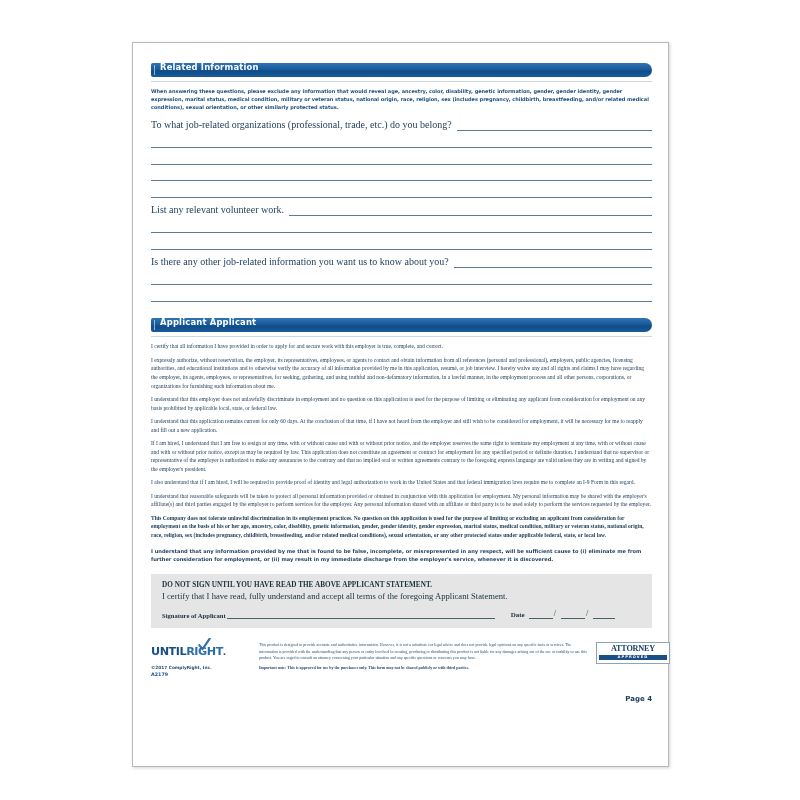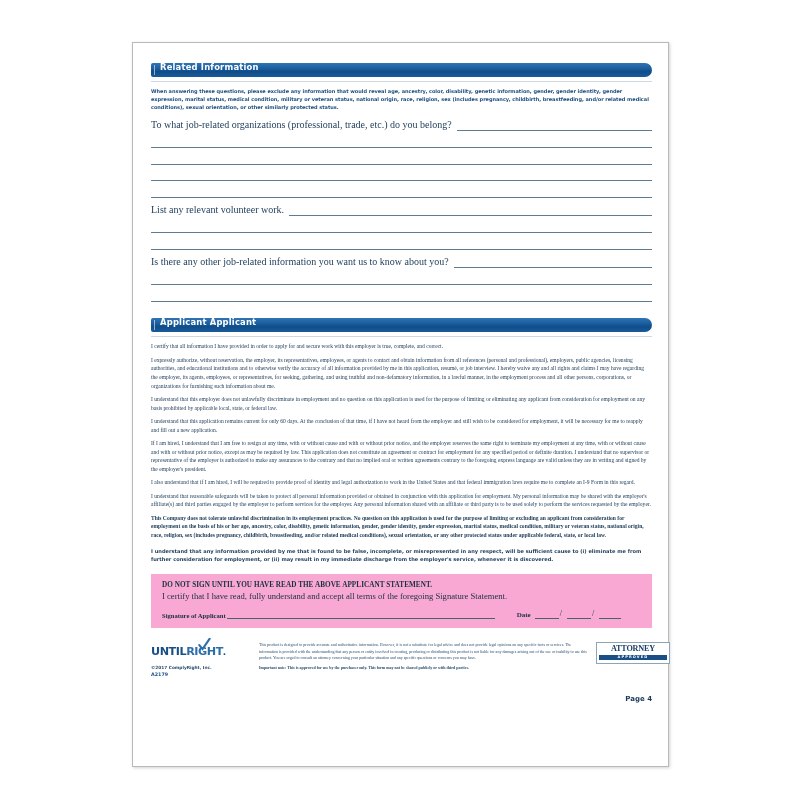--- a/index.html
+++ b/index.html
@@ -109,21 +109,21 @@
   .para.bold-sans {
     font-family: "DejaVu Sans", sans-serif;
     font-size: 5.1px;
     font-weight: bold;
     line-height: 1.62;
     margin-top: 7px;
   }
 
   
   .sig-box {
-    background: #f9a8d4;
+    background: #e5e5e5;
     margin-top: 11px;
     padding: 7px 11px 9px 11px;
   }
   .sig-head {
     font-family: "Liberation Serif", serif;
     font-weight: bold;
     font-size: 7.2px;
     color: #16303f;
     letter-spacing: 0.05px;
     margin-bottom: 2px;
@@ -150,21 +150,21 @@
     width: 268px;
     border-bottom: 0.9px solid #44646b;
     height: 8px;
     margin-left: 1px;
   }
   .date-label {
     font-family: "Liberation Serif", serif;
     font-weight: bold;
     font-size: 7px;
     color: #16303f;
-    margin-left: 22px;
+    margin-left: 16px;
     line-height: 1;
     white-space: nowrap;
   }
   .date-seg {
     border-bottom: 0.9px solid #44646b;
     height: 8px;
     margin-left: 4px;
   }
   .d1 { width: 24px; }
   .d2 { width: 24px; }
@@ -326,21 +326,21 @@
         <p class="para">If I am hired, I understand that I am free to resign at any time, with or without cause and with or without prior notice, and the employer reserves the same right to terminate my employment at any time, with or without cause and with or without prior notice, except as may be required by law. This application does not constitute an agreement or contract for employment for any specified period or definite duration. I understand that no supervisor or representative of the employer is authorized to make any assurances to the contrary and that no implied oral or written agreements contrary to the foregoing express language are valid unless they are in writing and signed by the employer's president.</p>
         <p class="para">I also understand that if I am hired, I will be required to provide proof of identity and legal authorization to work in the United States and that federal immigration laws require me to complete an I-9 Form in this regard.</p>
         <p class="para">I understand that reasonable safeguards will be taken to protect all personal information provided or obtained in conjunction with this application for employment. My personal information may be shared with the employer's affiliate(s) and third parties engaged by the employer to perform services for the employer. Any personal information shared with an affiliate or third party is to be used solely to perform the services requested by the employer.</p>
         <p class="para bold">This Company does not tolerate unlawful discrimination in its employment practices. No question on this application is used for the purpose of limiting or excluding an applicant from consideration for employment on the basis of his or her age, ancestry, color, disability, genetic information, gender, gender identity, gender expression, marital status, medical condition, military or veteran status, national origin, race, religion, sex (includes pregnancy, childbirth, breastfeeding, and/or related medical conditions), sexual orientation, or any other protected status under applicable federal, state, or local law.</p>
         <p class="para bold-sans">I understand that any information provided by me that is found to be false, incomplete, or misrepresented in any respect, will be sufficient cause to (i) eliminate me from further consideration for employment, or (ii) may result in my immediate discharge from the employer's service, whenever it is discovered.</p>
       </div>
     </div>
 
     <div class="sig-box">
       <div class="sig-head">DO NOT SIGN UNTIL YOU HAVE READ THE ABOVE APPLICANT STATEMENT.</div>
-      <div class="sig-sub">I certify that I have read, fully understand and accept all terms of the foregoing Signature Statement.</div>
+      <div class="sig-sub">I certify that I have read, fully understand and accept all terms of the foregoing Applicant Statement.</div>
       <div class="sig-line-row">
         <span class="sig-label">Signature of Applicant</span>
         <span class="sig-fill"></span>
         <span class="date-label">Date</span>
         <span class="date-seg d1"></span>
         <span class="slash">/</span>
         <span class="date-seg d2"></span>
         <span class="slash">/</span>
         <span class="date-seg d3"></span>
       </div>

